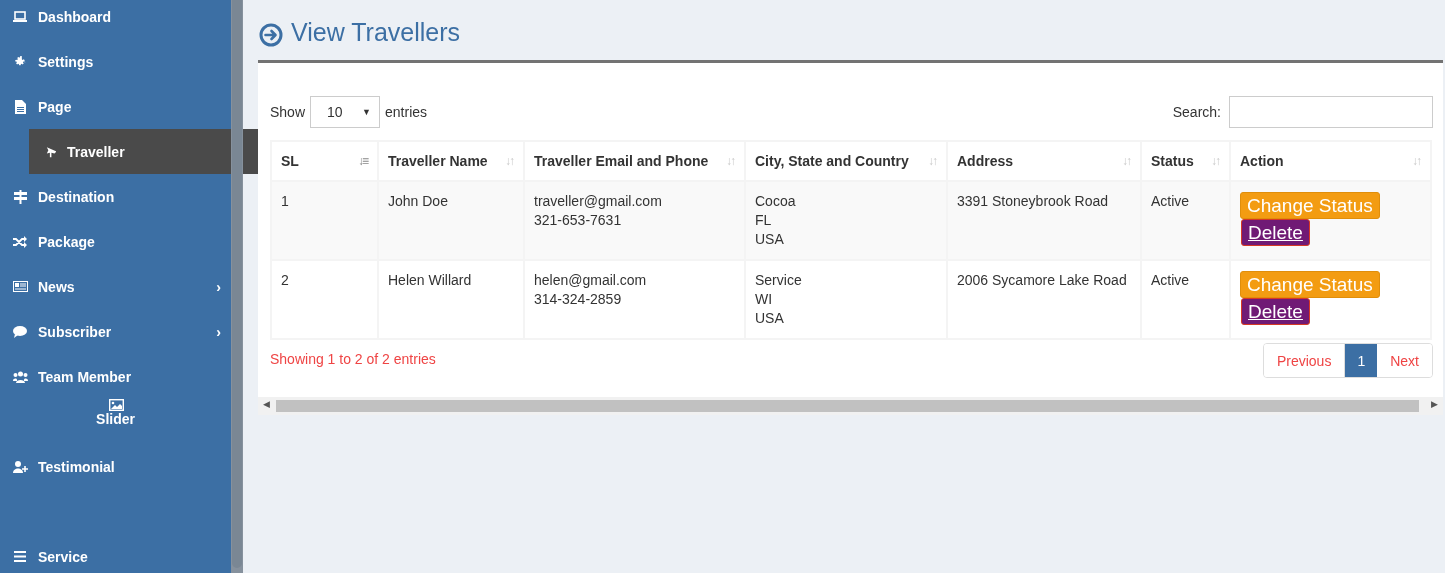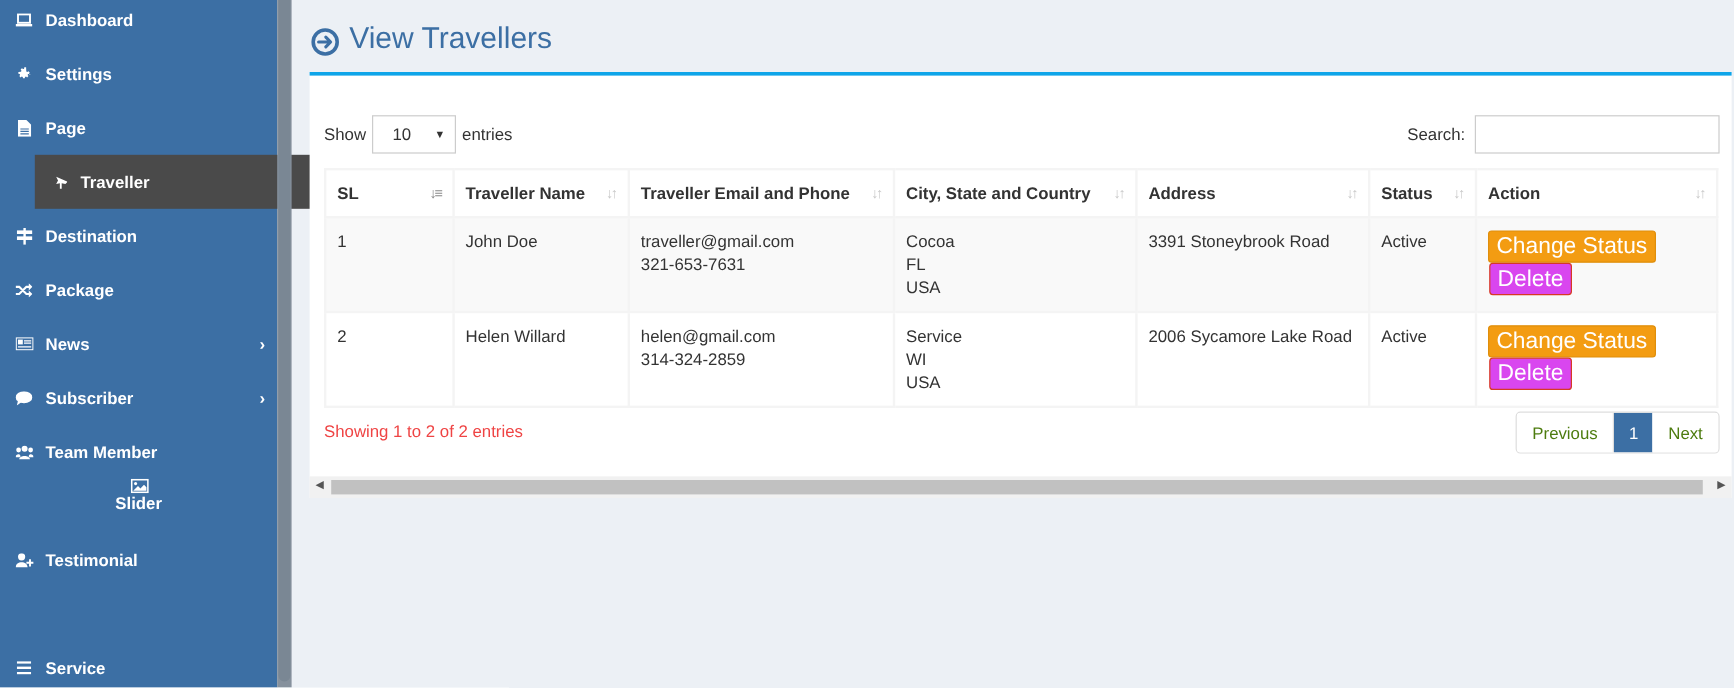--- a/index.html
+++ b/index.html
@@ -36,21 +36,21 @@
     position: absolute; right: 10px; font-size: 14px; font-weight: bold;
   }
   .page-title {
     position: absolute; left: 259px; top: 15px; height: 32px;
     display: flex; align-items: flex-end; color: #3c6fa4;
     font-size: 25px; font-weight: normal;
   }
   .page-title .icon { margin-right: 8px; display: inline-flex; }
   .box {
     position: absolute; left: 258px; top: 60px; width: 1185px; height: 355px;
-    background: #fff; border-top: 3px solid #0ea5e9;
+    background: #fff; border-top: 3px solid #737373;
   }
   .len-ctrl {
     position: absolute; left: 12px; top: 33px; display: flex; align-items: center;
     font-size: 14px; color: #333;
   }
   .len-select {
     margin: 0 5px; width: 70px; height: 32px; border: 1px solid #ccc;
     display: flex; align-items: center; justify-content: space-between;
     padding: 0 8px 0 16px; font-size: 14px; background: #fff;
   }
@@ -79,30 +79,30 @@
     letter-spacing: -2px;
   }
   th .sort.on { color: #888; }
   td { padding: 10px 9px; height: 77px; line-height: 19px; color: #333; }
   tr.odd td { background: #f9f9f9; }
   .btn {
     display: inline-block; padding: 3px 6px; font-size: 19px; color: #fff;
     border-radius: 3px; cursor: pointer; line-height: 19px;
   }
   .btn-warning { background: #f39c12; border: 1px solid #e08e0b; }
-  .btn-danger { background: #d946ef; border: 1px solid #d73925; margin-left: 1px; }
+  .btn-danger { background: #701a75; border: 1px solid #d73925; margin-left: 1px; text-decoration: underline; }
   .info {
     position: absolute; left: 12px; top: 288px; font-size: 14px; color: #ef4444;
   }
   .pager {
     position: absolute; right: 10px; top: 280px; display: flex; height: 35px;
     border: 1px solid #ddd; border-radius: 4px; overflow: hidden; font-size: 14px;
   }
   .pager .pg {
-    display: flex; align-items: center; padding: 0 13px; color: #4d7c0f; background: #fff;
+    display: flex; align-items: center; padding: 0 13px; color: #ef4444; background: #fff;
     cursor: pointer;
   }
   .pager .pg.prev { border-right: 1px solid #ddd; }
   .pager .pg.cur { background: #3c6fa4; color: #fff; padding: 0 12px; }
   .hscroll {
     position: absolute; left: 0; top: 334px; width: 1185px; height: 18px;
     background: #f1f1f1;
   }
   .hscroll .thumb {
     position: absolute; left: 18px; top: 3px; width: 1143px; height: 12px;

